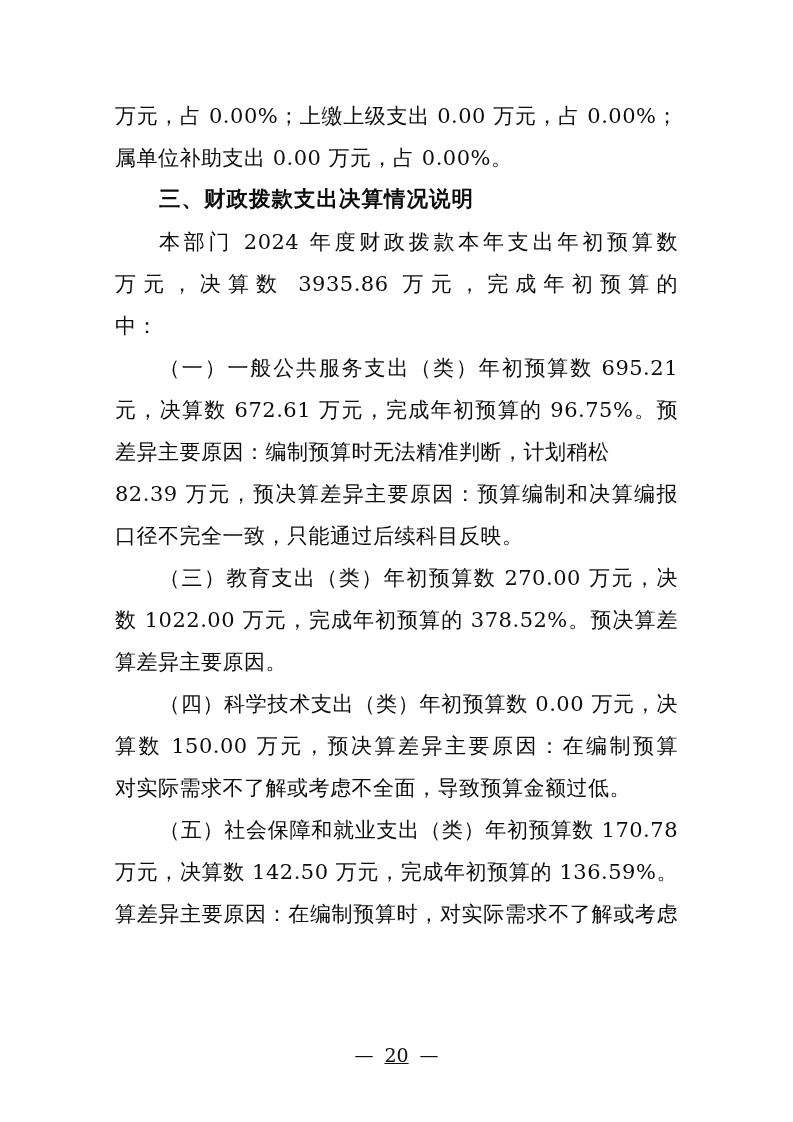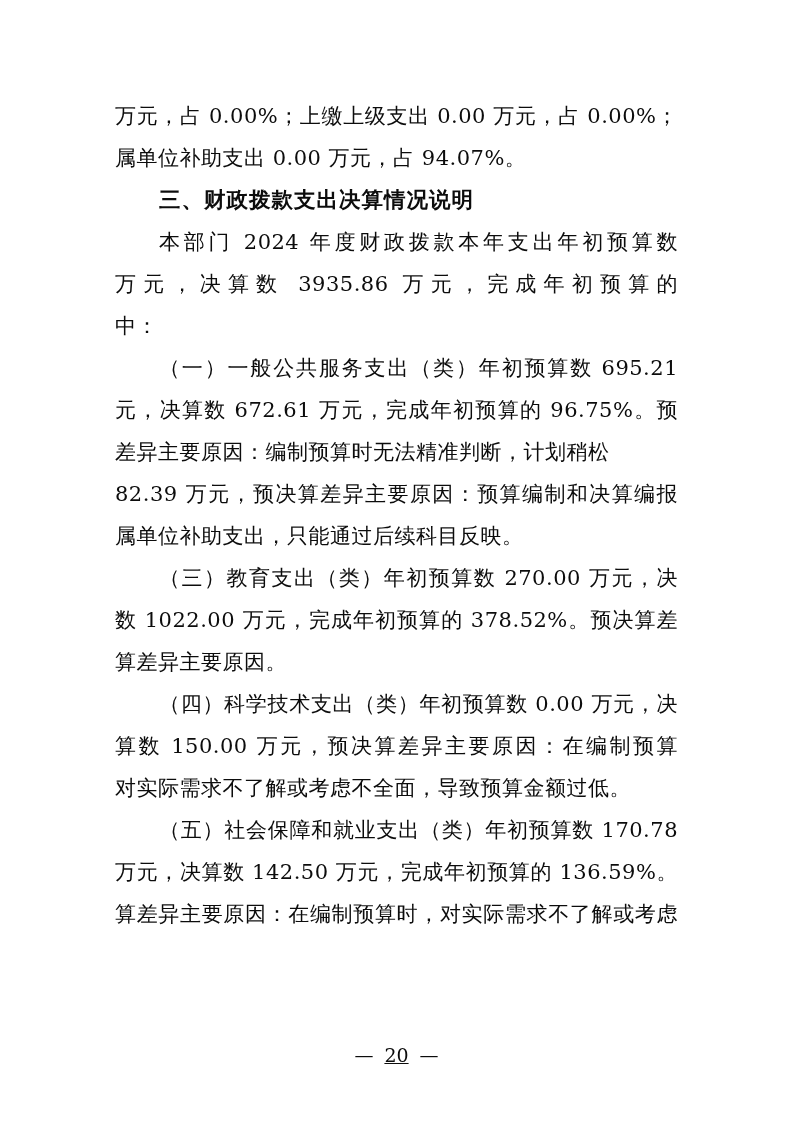--- a/index.html
+++ b/index.html
@@ -33,21 +33,21 @@
   }
   .line.justify {
     white-space: normal;
     text-align: justify;
     text-align-last: justify;
   }
   .line.indent {
     text-indent: 44px;
   }
   .line.heading {
-    font-family: Liberation Serif, serif;
+    font-family: Liberation Mono, monospace;
     font-weight: 700;
     font-size: 21.5px;
     letter-spacing: 1px;
   }
   .footer {
     position: absolute;
     top: 1042px;
     left: 0;
     width: 100%;
     text-align: center;
@@ -59,30 +59,30 @@
     margin: 11px 11px;
     text-decoration: underline;
   }
 </style>
 </head>
 <body>
 
 <div class="page">
   <div class="text-area">
     <div class="line justify">万元，占 0.00%；上缴上级支出 0.00 万元，占 0.00%；对附</div>
-    <div class="line">属单位补助支出 0.00 万元，占 94.07%。</div>
+    <div class="line">属单位补助支出 0.00 万元，占 0.00%。</div>
     <div class="line heading indent">三、财政拨款支出决算情况说明</div>
     <div class="line indent justify">本部门 2024 年度财政拨款本年支出年初预算数 1192.13</div>
     <div class="line justify">万元，决算数 3935.86 万元，完成年初预算的 330.15%。其</div>
     <div class="line">中：</div>
     <div class="line indent justify">（一）一般公共服务支出（类）年初预算数 695.21 万</div>
     <div class="line justify">元，决算数 672.61 万元，完成年初预算的 96.75%。预决算</div>
     <div class="line">差异主要原因：编制预算时无法精准判断，计划稍松</div>
     <div class="line justify">82.39 万元，预决算差异主要原因：预算编制和决算编报的</div>
-    <div class="line">属单位补助支出，只能通过后续科目反映。</div>
+    <div class="line">口径不完全一致，只能通过后续科目反映。</div>
     <div class="line indent justify">（三）教育支出（类）年初预算数 270.00 万元，决算</div>
     <div class="line justify">数 1022.00 万元，完成年初预算的 378.52%。预决算差异主</div>
     <div class="line">算差异主要原因。</div>
     <div class="line indent justify">（四）科学技术支出（类）年初预算数 0.00 万元，决</div>
     <div class="line justify">算数 150.00 万元，预决算差异主要原因：在编制预算时，</div>
     <div class="line">对实际需求不了解或考虑不全面，导致预算金额过低。</div>
     <div class="line indent justify">（五）社会保障和就业支出（类）年初预算数 170.78</div>
     <div class="line justify">万元，决算数 142.50 万元，完成年初预算的 136.59%。预决</div>
     <div class="line justify">算差异主要原因：在编制预算时，对实际需求不了解或考虑</div>
   </div>

